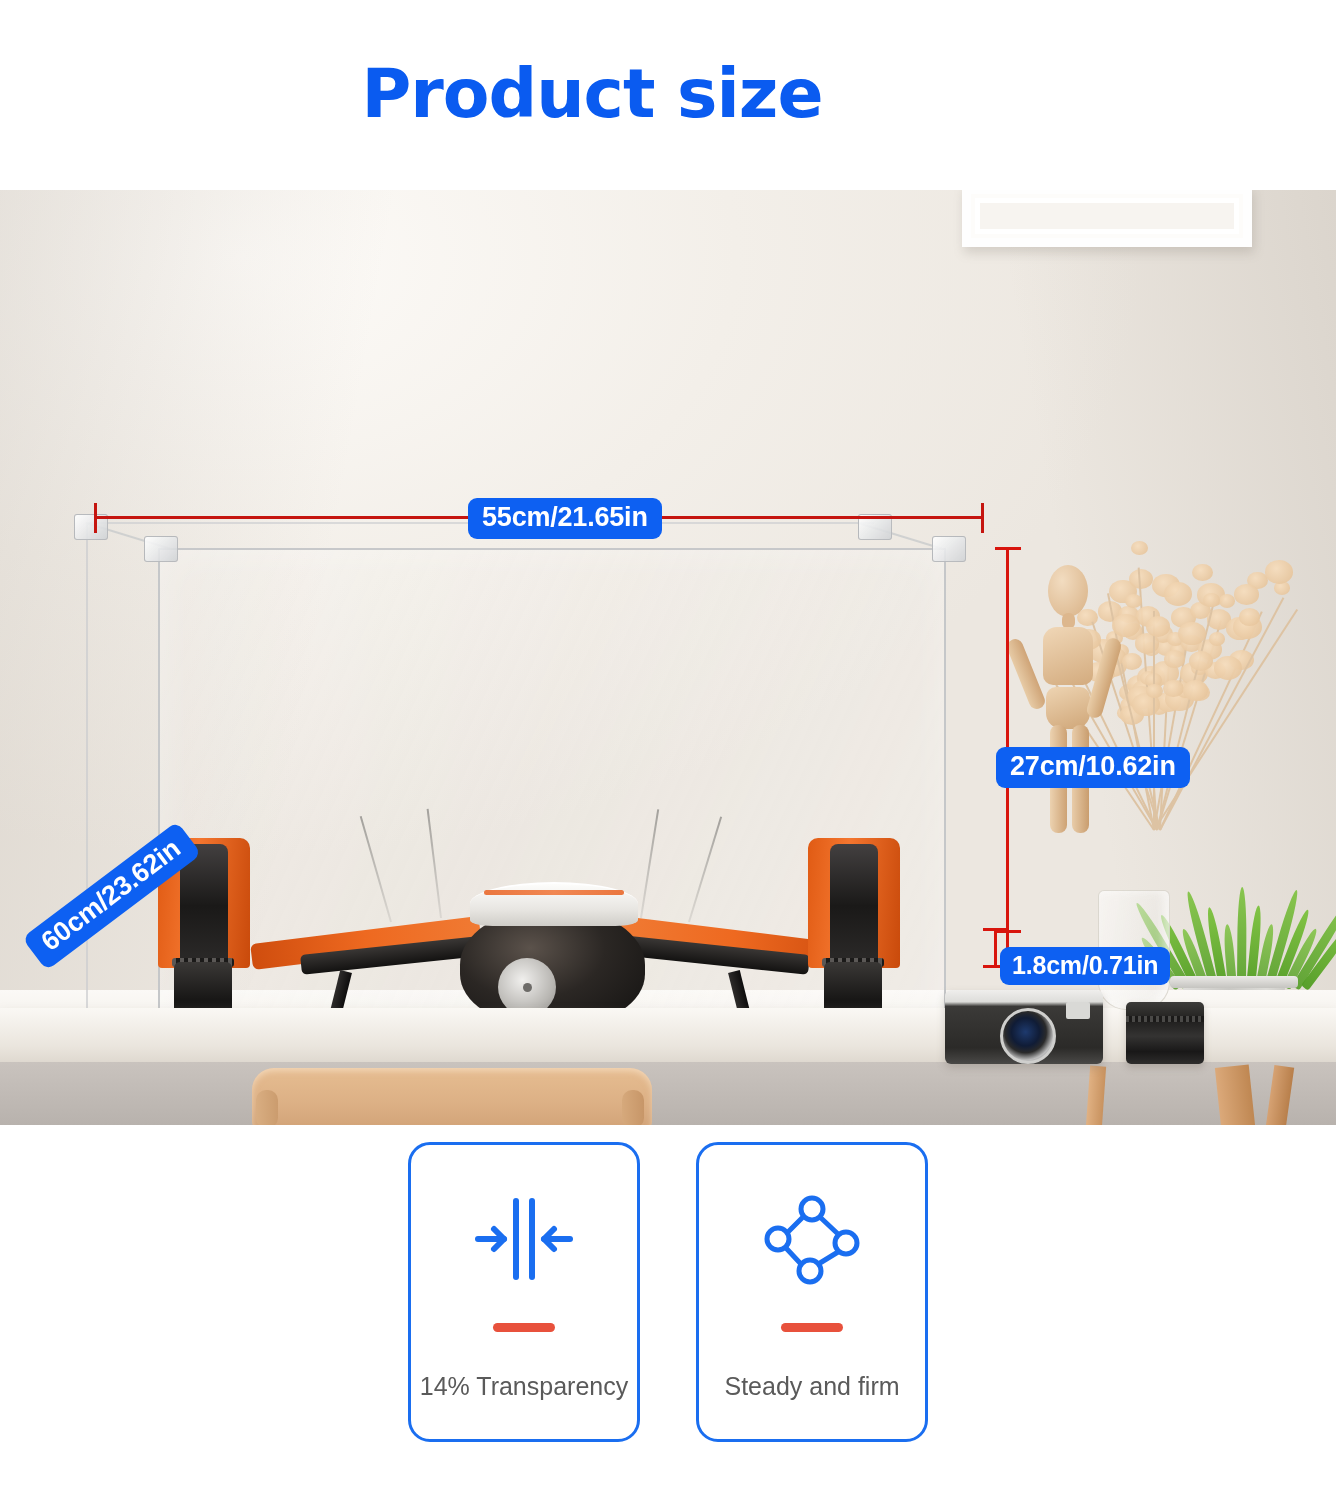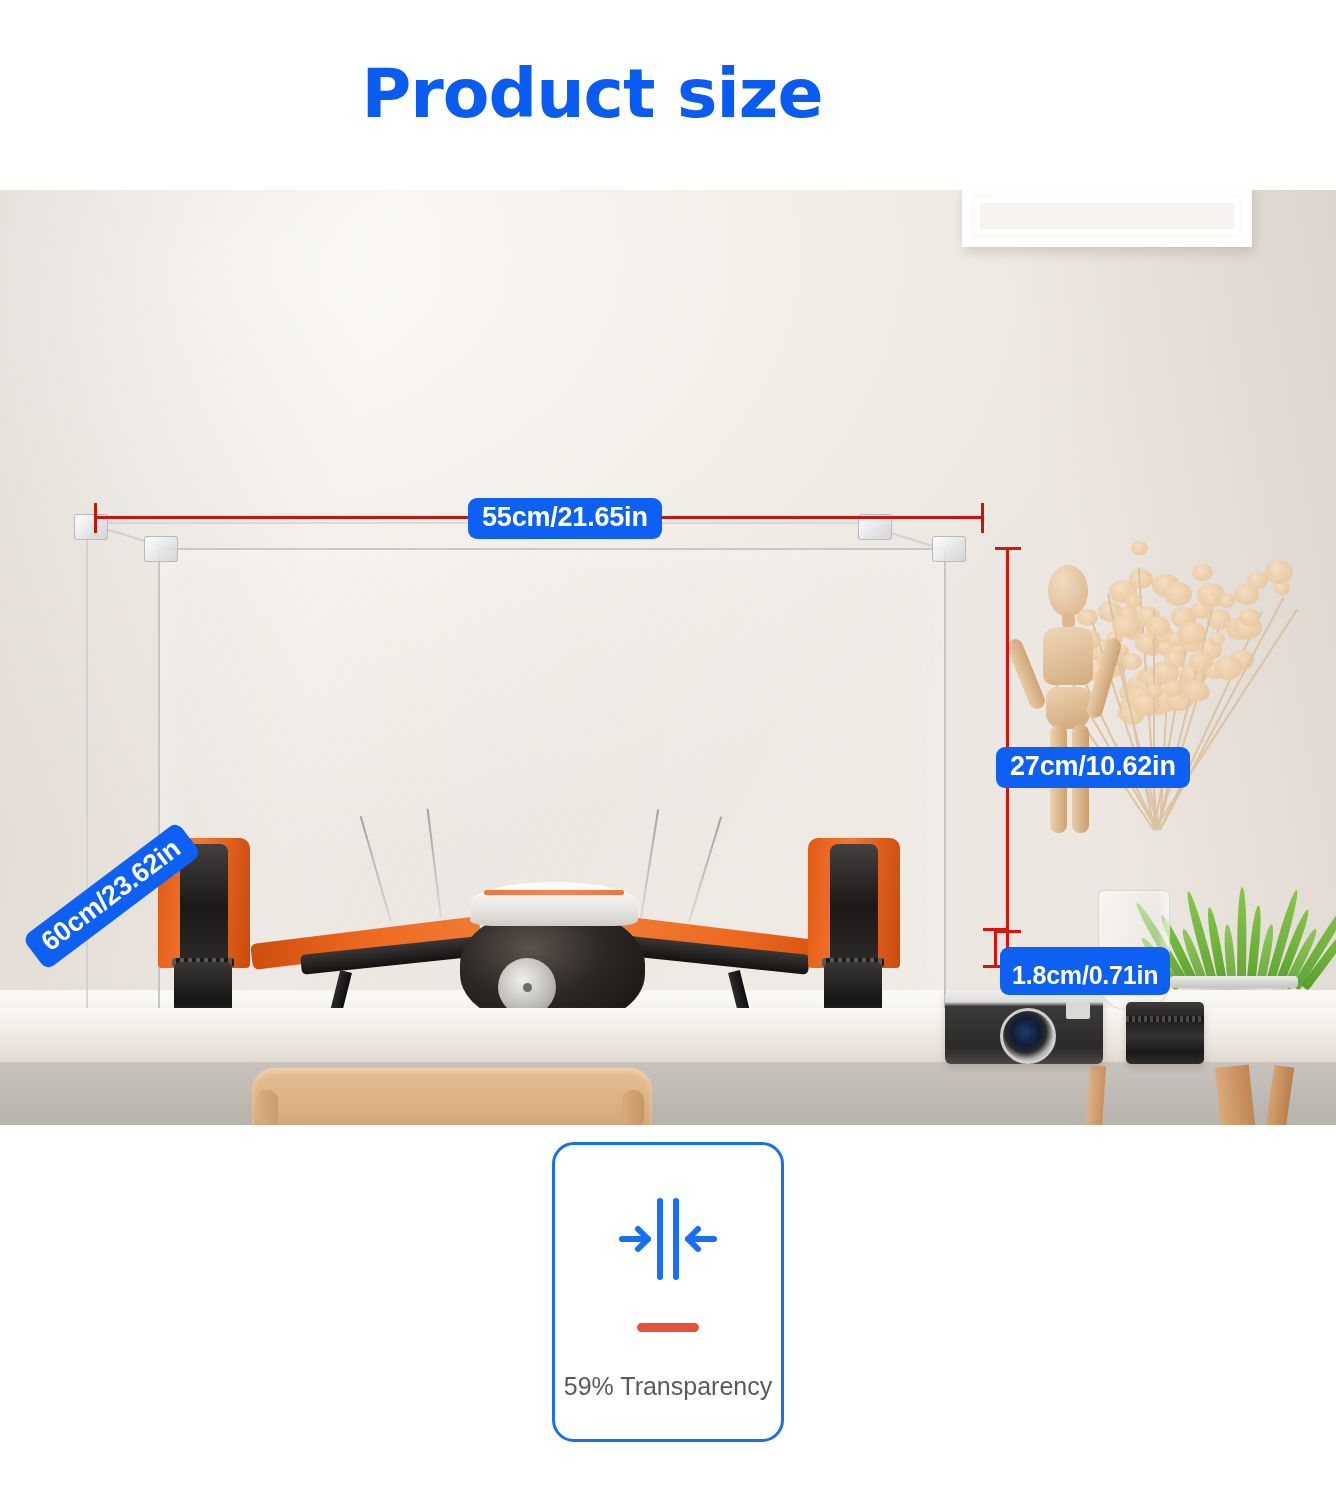--- a/index.html
+++ b/index.html
@@ -375,21 +375,21 @@
     color: #ffffff;
     font-size: 27px;
     font-weight: bold;
     padding: 6px 14px 8px 14px;
     border-radius: 9px;
     white-space: nowrap;
     line-height: 1;
     font-family: "Liberation Sans", sans-serif;
     letter-spacing: -.2px;
   }
-  .dim-badge.small { font-size: 25px; padding: 16px 12px 7px 12px; }
+  .dim-badge.small { font-size: 25px; padding: 6px 12px 7px 12px; }
   .dim-badge.rot {
     transform: rotate(-37deg);
     transform-origin: left top;
   }
   
   .dim-diag {
     position: absolute; height: 3px; background: #c5150f;
     transform-origin: left center;
   }
   .dim-diag-cap {
@@ -686,19 +686,35 @@
       <svg width="104" height="92" viewBox="0 0 104 92" fill="none" stroke="#1a6ef0" stroke-width="6" stroke-linecap="round" stroke-linejoin="round">
         <line x1="44" y1="8" x2="44" y2="84"></line>
         <line x1="60" y1="8" x2="60" y2="84"></line>
         <line x1="6" y1="46" x2="32" y2="46"></line>
         <polyline points="22,36 32,46 22,56"></polyline>
         <line x1="98" y1="46" x2="72" y2="46"></line>
         <polyline points="82,36 72,46 82,56"></polyline>
       </svg>
     </div>
     <div class="card-divider"></div>
-    <div class="card-label">59% Transparency</div>
+    <div class="card-label">14% Transparency</div>
   </div>
 
 
+  <div class="card">
+    <div class="card-icon">
+      <svg width="100" height="92" viewBox="0 0 100 92" fill="none" stroke="#1a6ef0" stroke-width="5" stroke-linecap="round" stroke-linejoin="round">
+        <circle cx="50" cy="16" r="11"></circle>
+        <circle cx="16" cy="46" r="11"></circle>
+        <circle cx="84" cy="50" r="11"></circle>
+        <circle cx="48" cy="78" r="11"></circle>
+        <line x1="27" y1="38" x2="40" y2="25"></line>
+        <line x1="59" y1="25" x2="76" y2="41"></line>
+        <line x1="76" y1="59" x2="58" y2="70"></line>
+        <line x1="38" y1="70" x2="24" y2="55"></line>
+      </svg>
+    </div>
+    <div class="card-divider"></div>
+    <div class="card-label">Steady and firm</div>
+  </div>
 
 
 </div>
 
 </body></html>

